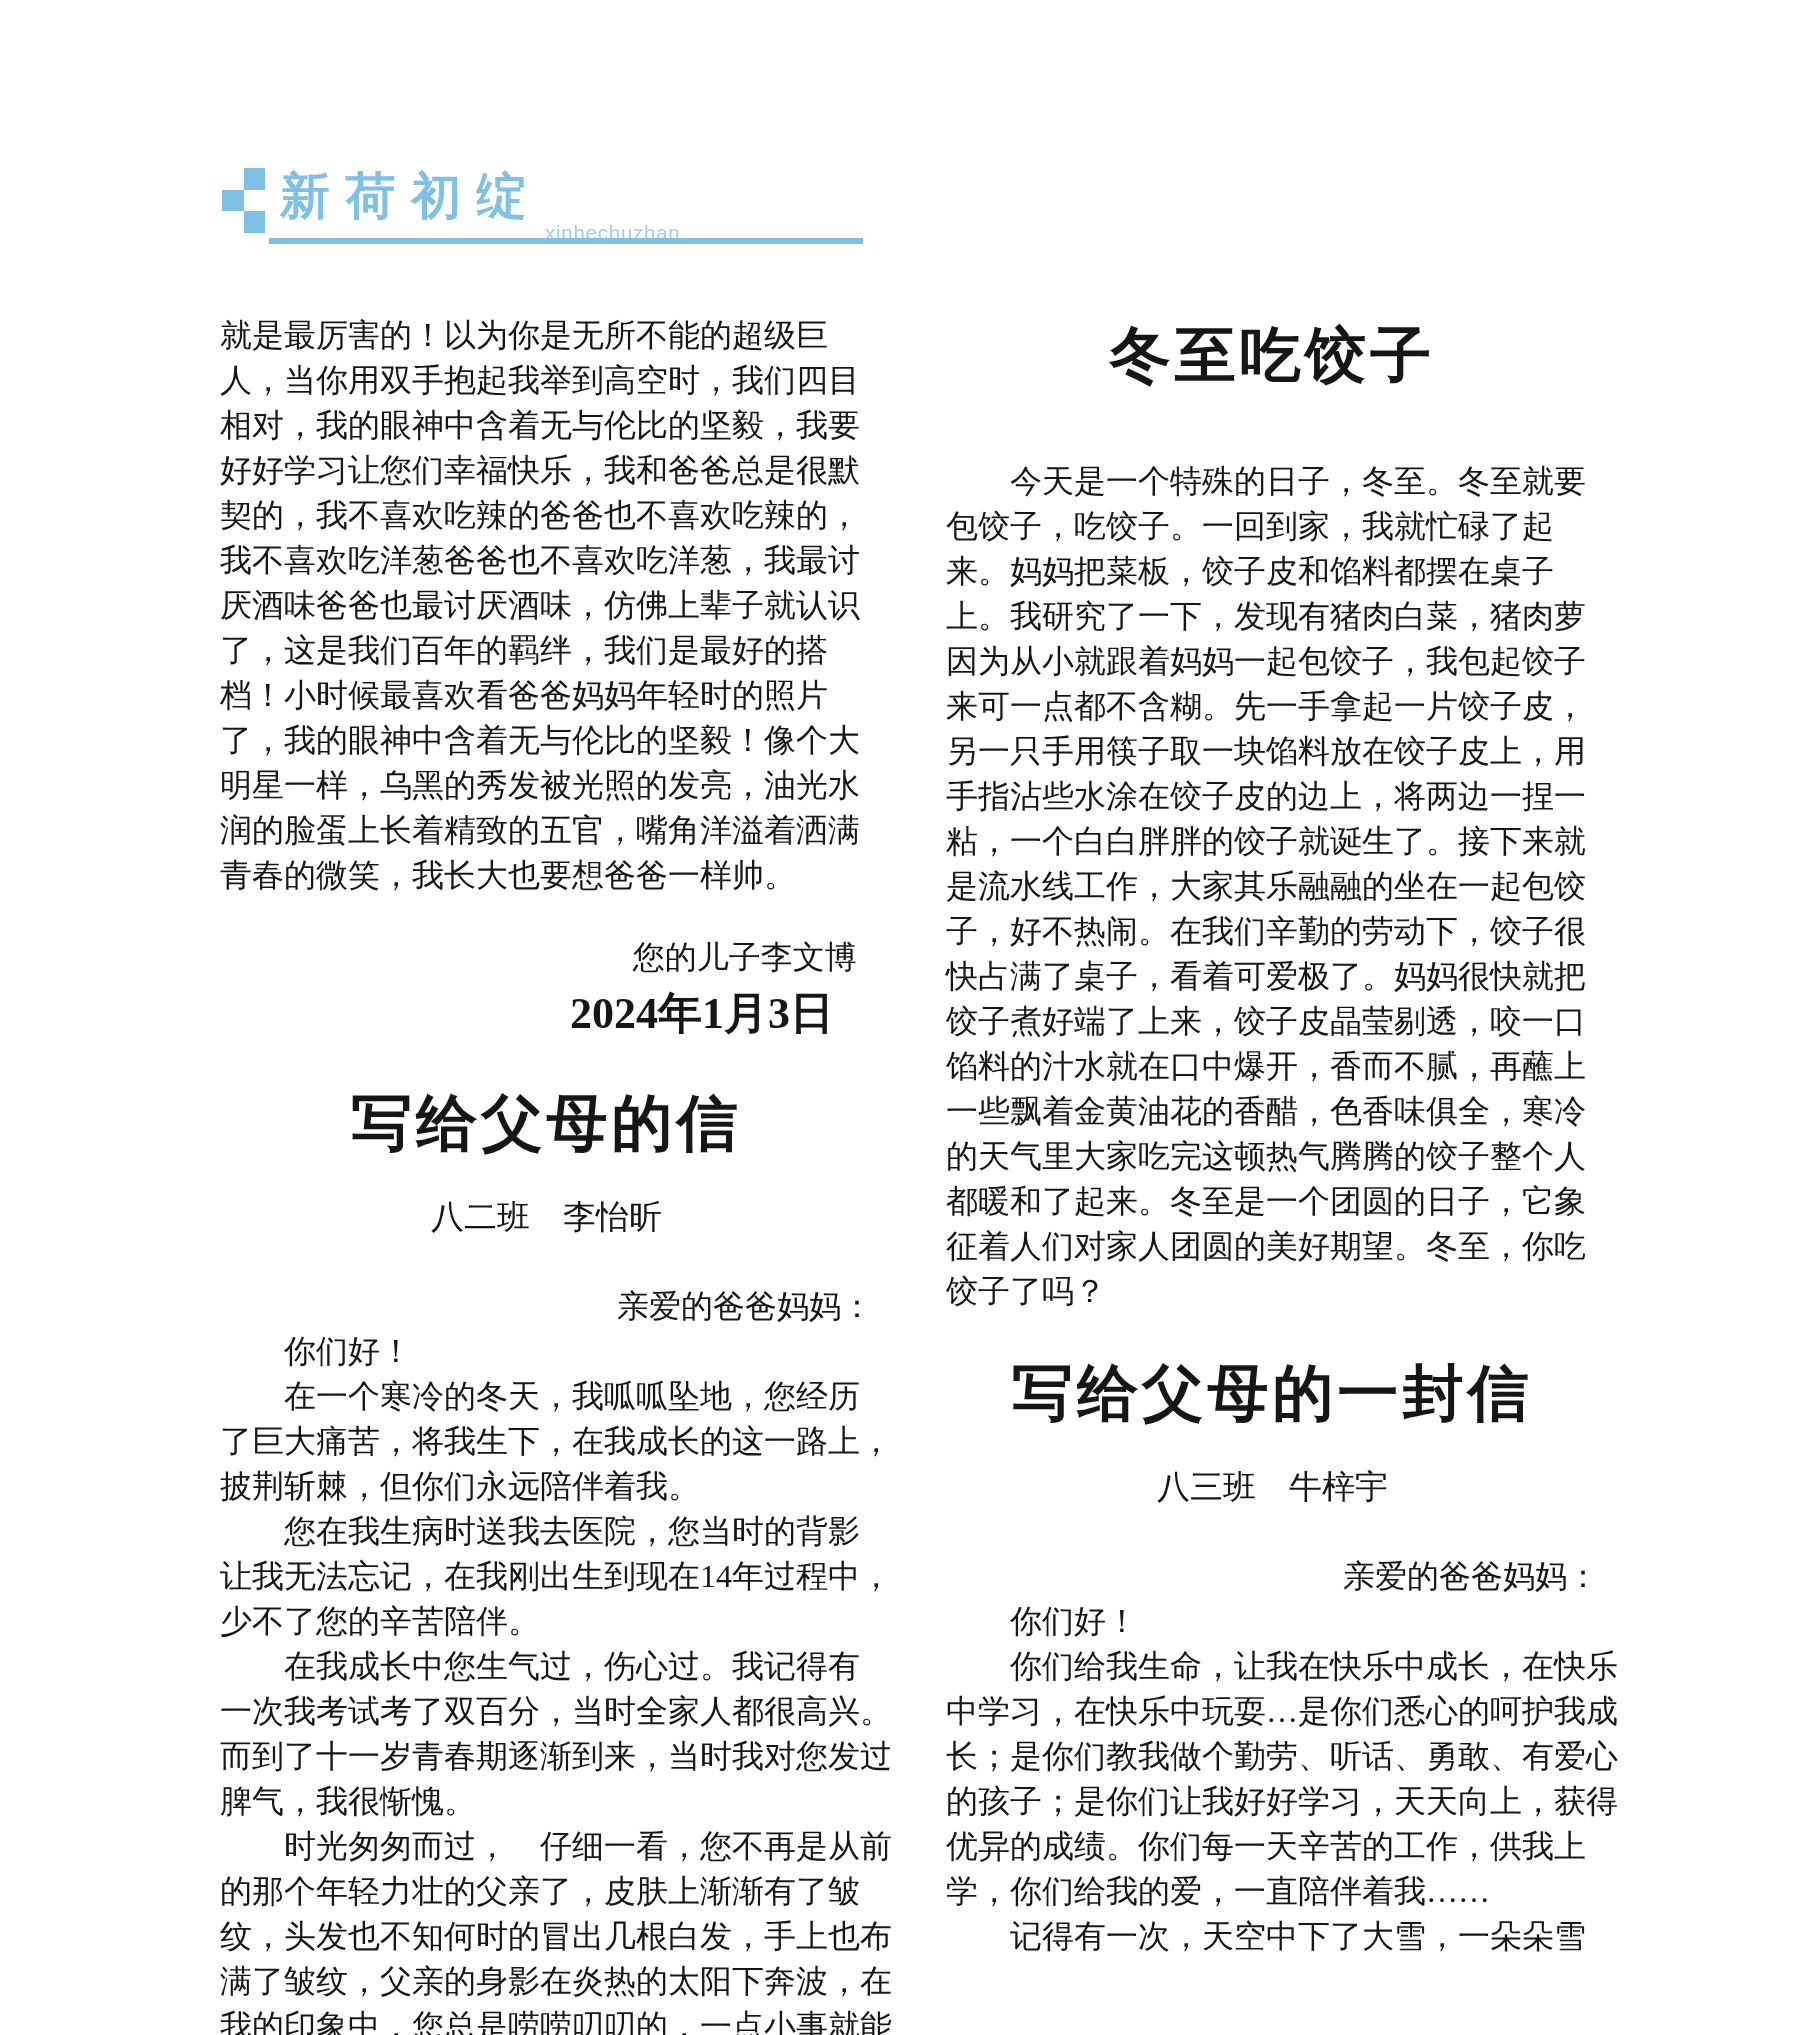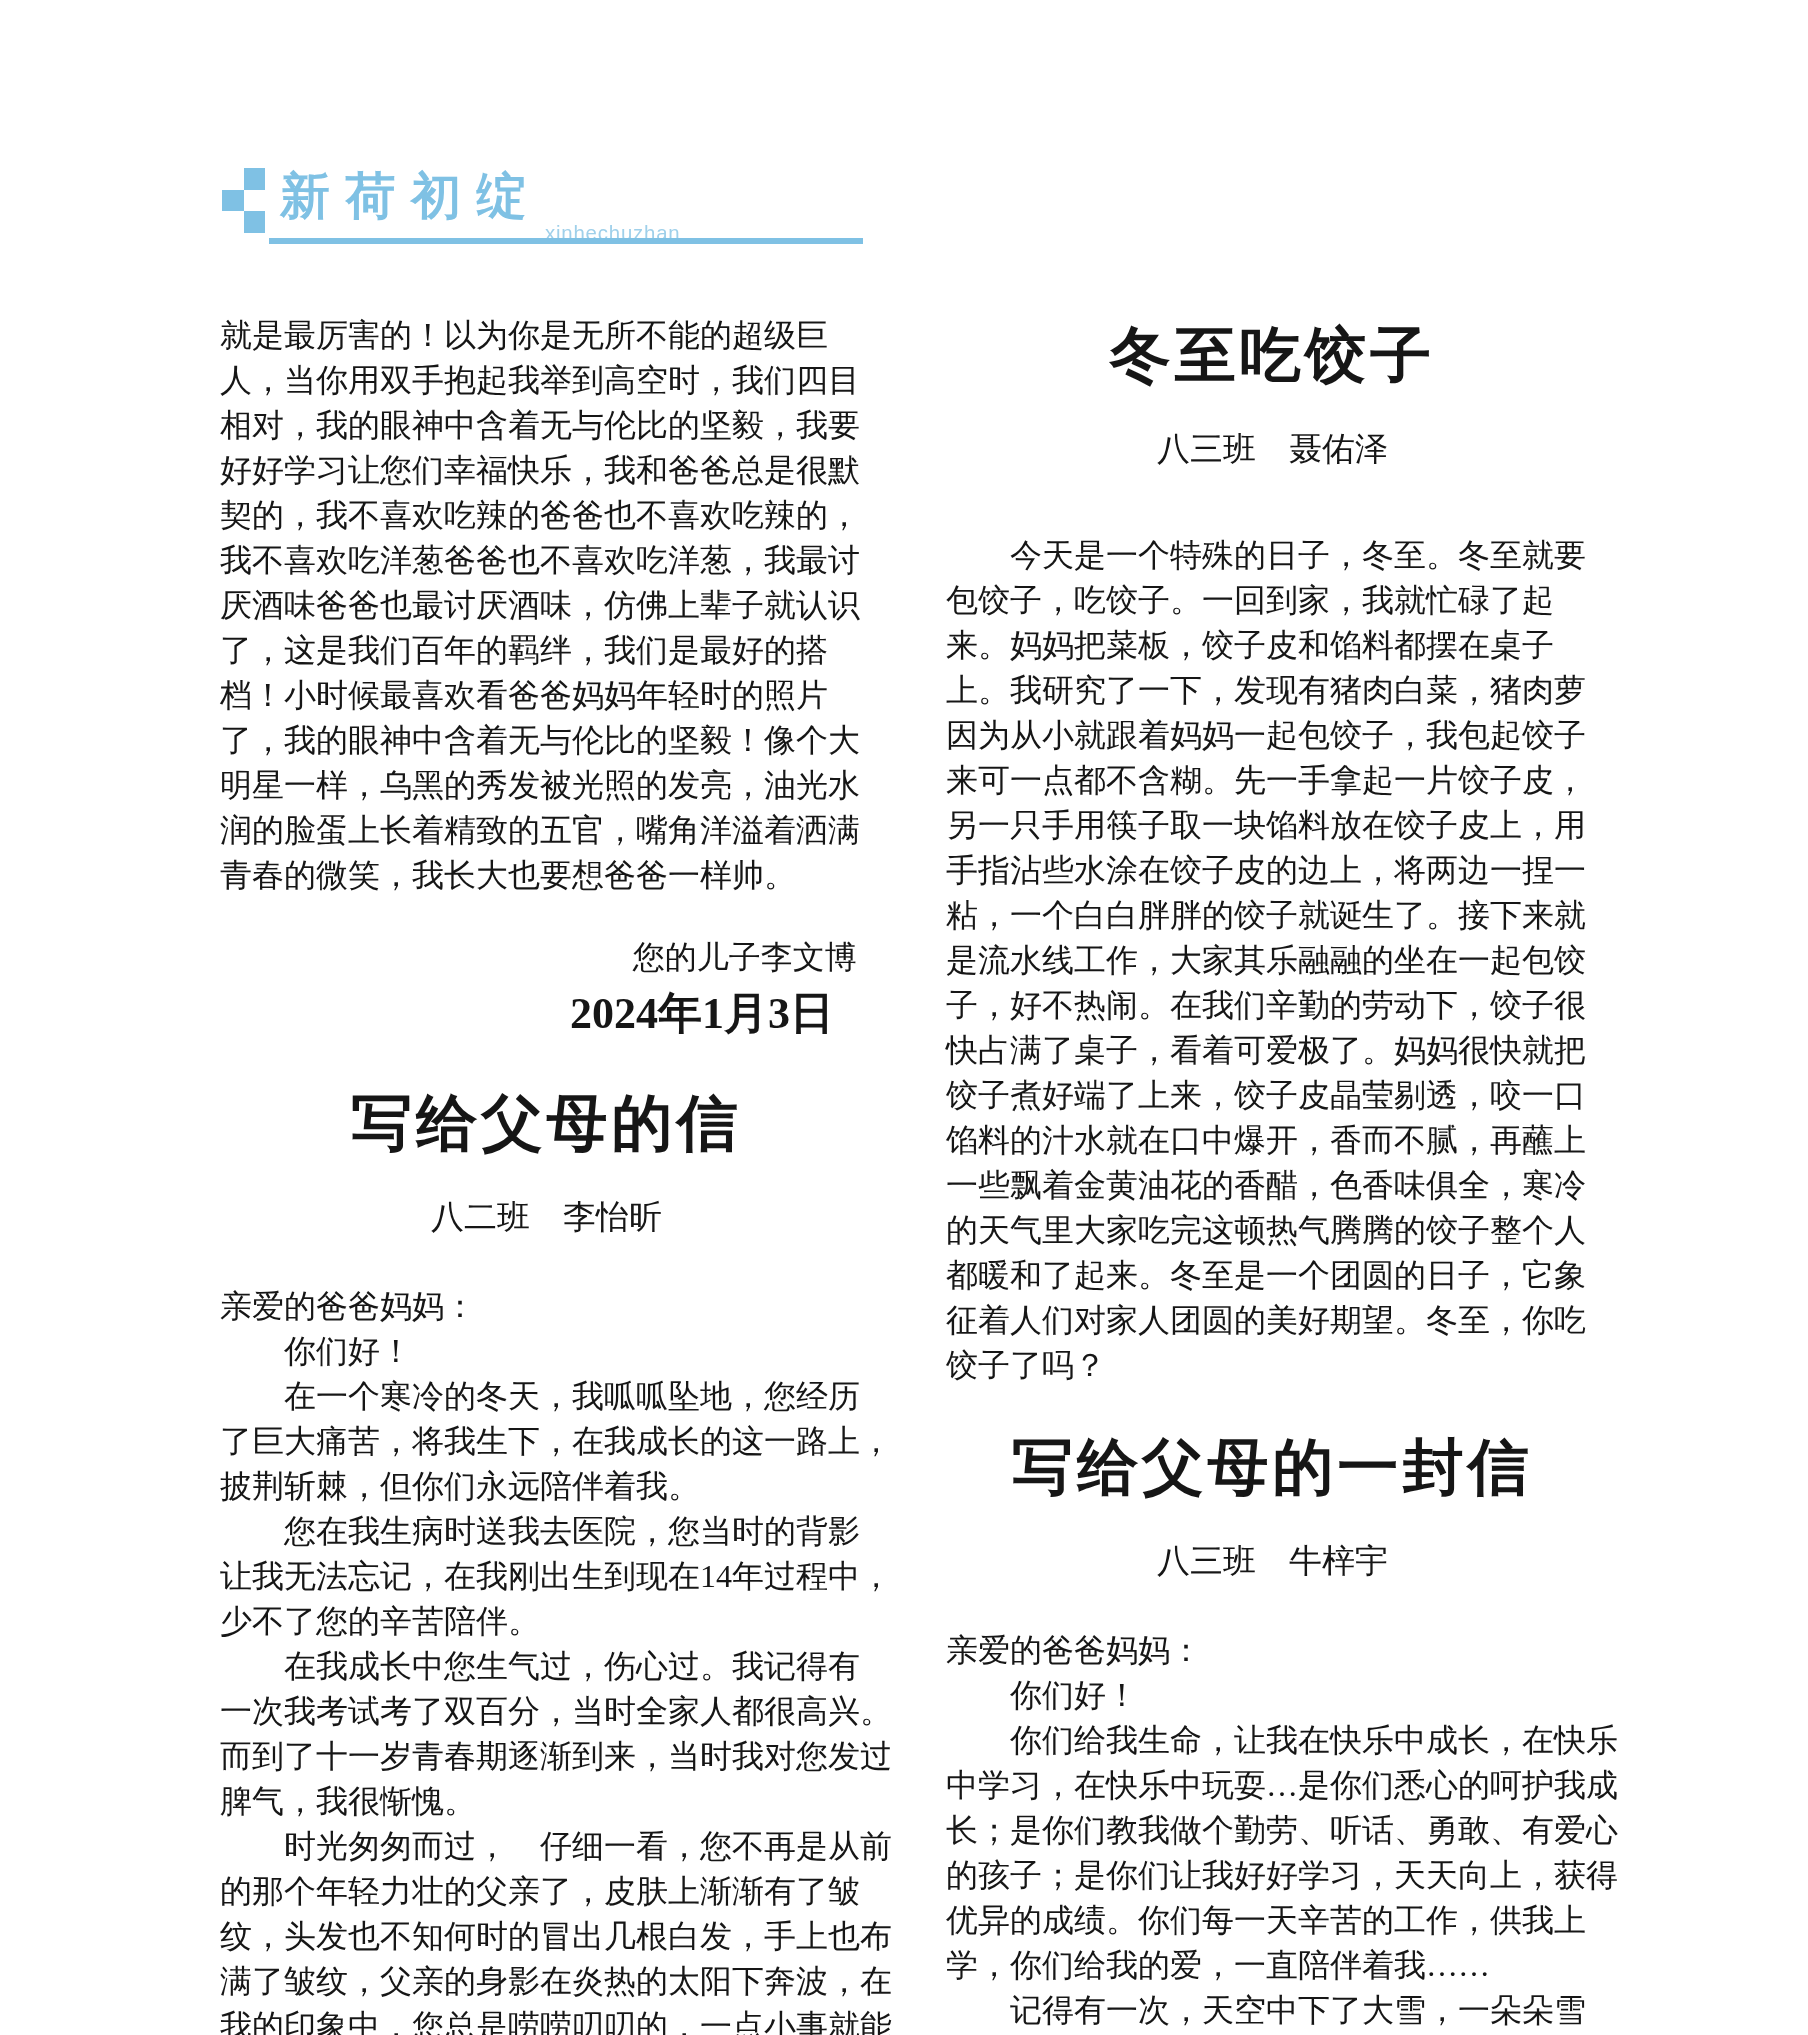--- a/index.html
+++ b/index.html
@@ -112,21 +112,21 @@
     white-space: pre;
     font-weight: bold;
   }
 
   
   .mt-sig       { margin-top: 37px; }
   .mt-date      { margin-top: 11.4px; }
   .mt-title     { margin-top: 45px; }
   .mt-title2    { margin-top: 37px; }
   .mt-byline    { margin-top: 28px; }
-  .mt-body      { margin-top: 44px; }
+  .mt-body      { margin-top: 44px; text-align: right; }
   .mt-body-sm   { margin-top: 61px; }
 </style>
 </head>
 <body>
 
 <div class="page">
 
   <div>
     <div class="logo-checker">
       <div class="checker-square s1"></div>
@@ -186,21 +186,20 @@
           </div>
 
       </div>
 
     </div>
 
     <div class="col">
 
       <div>
         <div class="article-title">冬至吃饺子</div>
-        <div class="byline mt-byline">八三班　聂佑泽</div>
         <div class="tlines mt-body-sm">
             <div class="tline">　　今天是一个特殊的日子，冬至。冬至就要</div>
             <div class="tline">包饺子，吃饺子。一回到家，我就忙碌了起</div>
             <div class="tline">来。妈妈把菜板，饺子皮和馅料都摆在桌子</div>
             <div class="tline">上。我研究了一下，发现有猪肉白菜，猪肉萝</div>
             <div class="tline">因为从小就跟着妈妈一起包饺子，我包起饺子</div>
             <div class="tline">来可一点都不含糊。先一手拿起一片饺子皮，</div>
             <div class="tline">另一只手用筷子取一块馅料放在饺子皮上，用</div>
             <div class="tline">手指沾些水涂在饺子皮的边上，将两边一捏一</div>
             <div class="tline">粘，一个白白胖胖的饺子就诞生了。接下来就</div>

